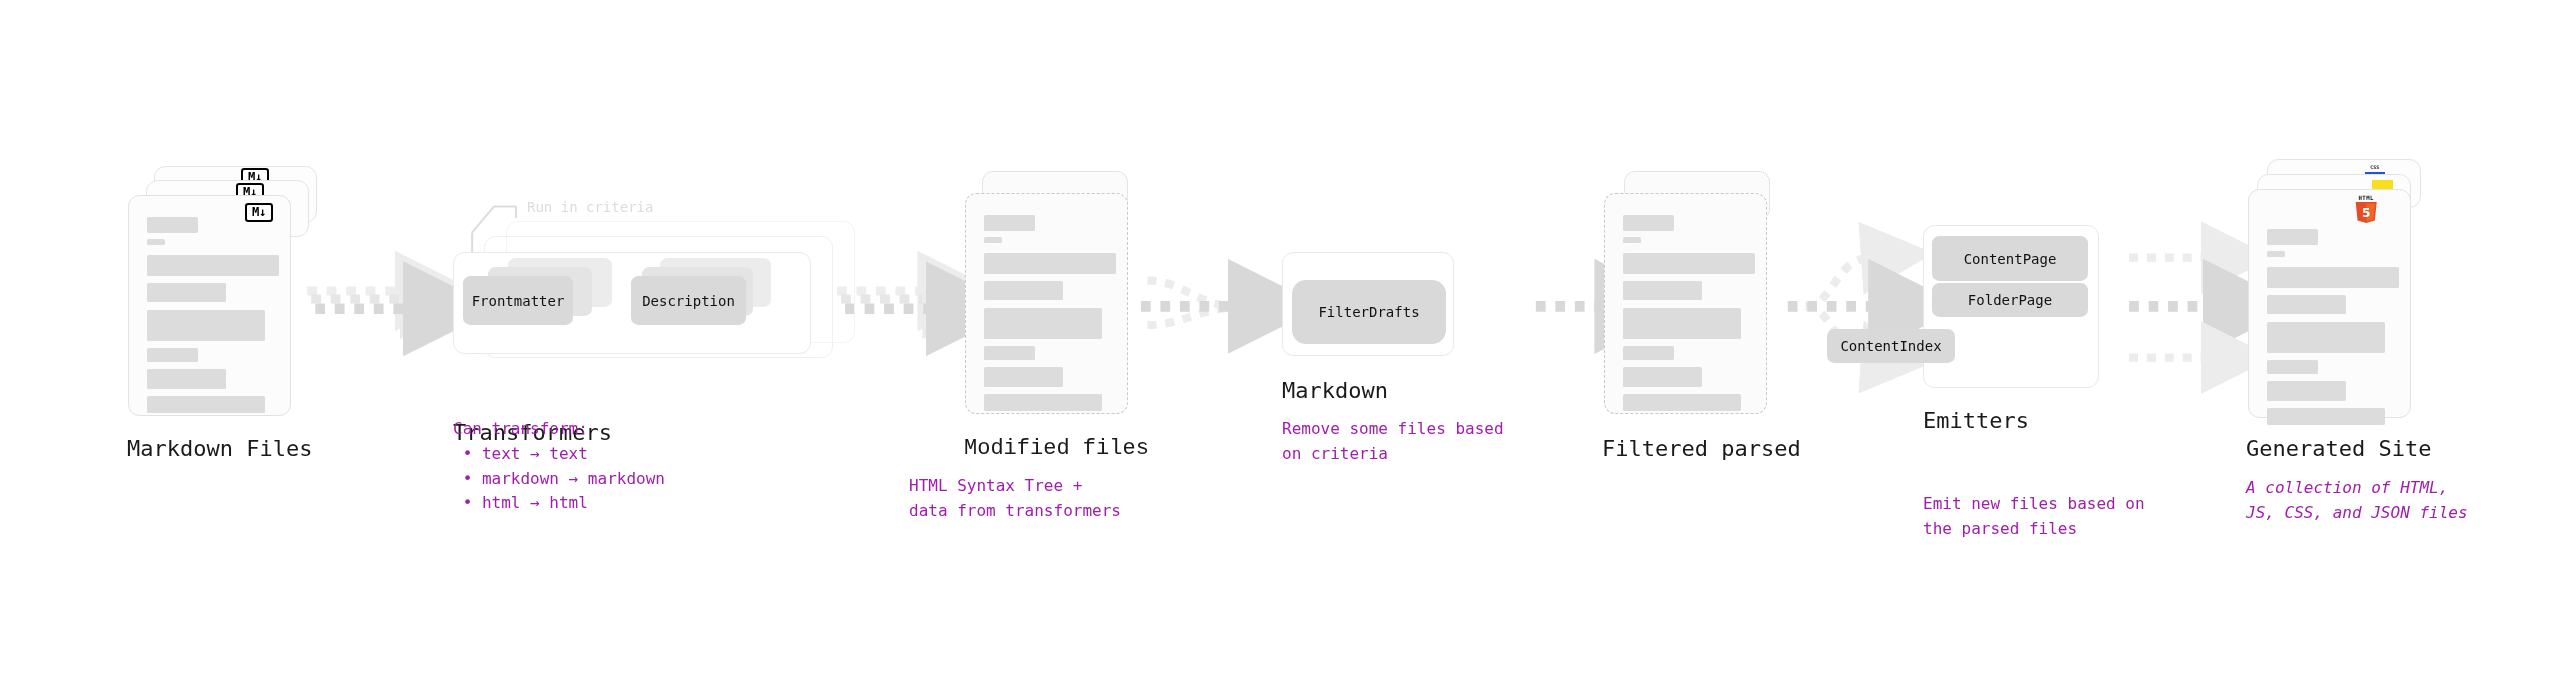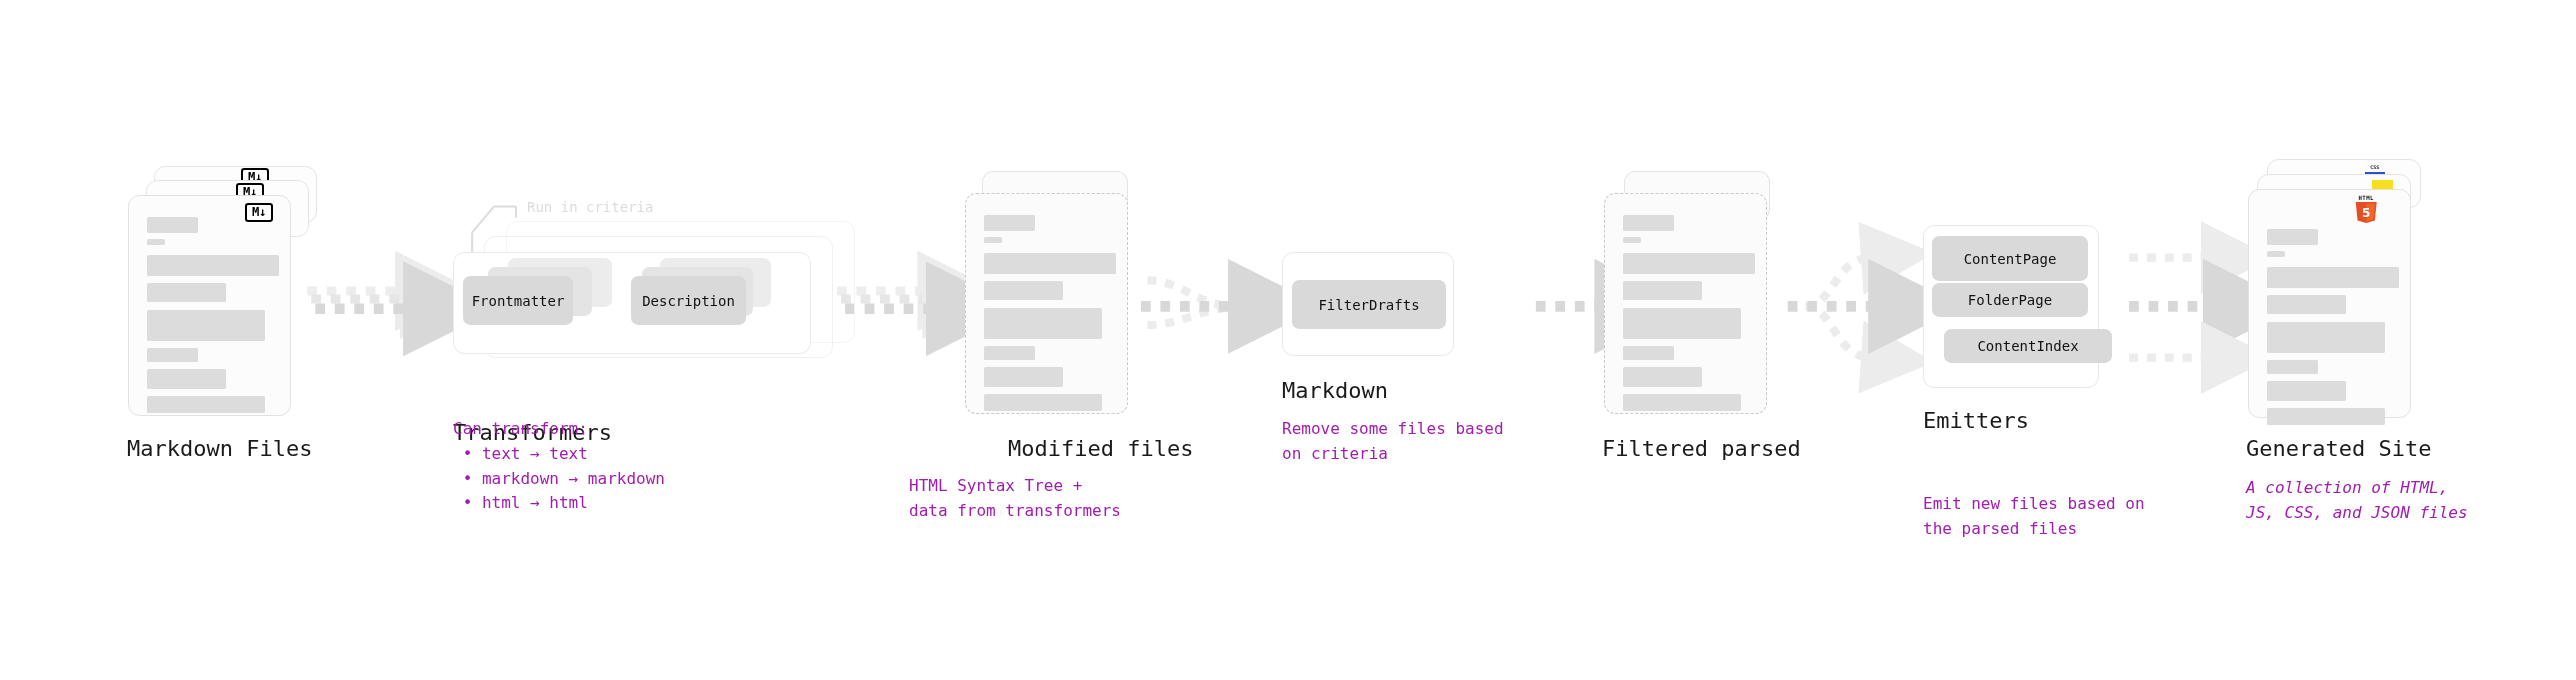--- a/index.html
+++ b/index.html
@@ -216,28 +216,28 @@
         <div class="sk" style="width:51px;height:16.3px;margin-bottom:5.7px;"></div>
         <div class="sk" style="width:18px;height:5.7px;margin-bottom:10.6px;"></div>
         <div class="sk" style="width:132px;height:21px;margin-bottom:6.5px;"></div>
         <div class="sk" style="width:79px;height:19.5px;margin-bottom:7.3px;"></div>
         <div class="sk" style="width:118px;height:31px;margin-bottom:7.3px;"></div>
         <div class="sk" style="width:51px;height:14px;margin-bottom:7.3px;"></div>
         <div class="sk" style="width:79px;height:19.5px;margin-bottom:7.3px;"></div>
         <div class="sk" style="width:118px;height:17px;"></div>
       </div>
     </div>
-    <div class="title" style="left:1008px; top:436px;">Modified files</div>
+    <div class="title" style="left:964px; top:436px;font-family:Liberation Mono, monospace;">Modified files</div>
     <div class="sub" style="left:909px; top:474px;">HTML Syntax Tree +
 data from transformers</div>
   </div>
 
   <div class="stage">
     <div class="panel" style="left:1282px; top:252px; width:172px; height:104px; border-color:#e8e8e8;"></div>
-    <div class="chip" style="left:1292px; top:280px; width:154px; height:49px;">FilterDrafts</div>
+    <div class="chip" style="left:1292px; top:280px; width:154px; height:64px;border-radius:14px;">FilterDrafts</div>
     <div class="title" style="left:1282px; top:378px;">Markdown</div>
     <div class="sub" style="left:1282px; top:417px;">Remove some files based
 on criteria</div>
   </div>
 
   <div class="stage">
     <div class="sheet dotted" style="left:1624px; top:171px; width:146px; height:49px;"></div>
     <div class="doc dashed" style="left:1604px; top:193px; width:163px; height:221px;">
       <div class="doc-inner">
         <div class="sk" style="width:51px;height:16.3px;margin-bottom:5.7px;"></div>
@@ -250,21 +250,21 @@
         <div class="sk" style="width:118px;height:17px;"></div>
       </div>
     </div>
     <div class="title" style="left:1602px; top:436px;">Filtered parsed</div>
   </div>
 
   <div class="stage">
     <div class="panel" style="left:1923px; top:225px; width:176px; height:163px; border-color:#e8e8e8;"></div>
     <div class="chip" style="left:1932px; top:236px; width:156px; height:45px;">ContentPage</div>
     <div class="chip" style="left:1932px; top:283px; width:156px; height:34px;">FolderPage</div>
-    <div class="chip" style="left:1944px; top:329px; width:168px; height:34px;">ContentIndex</div>
+    <div class="chip" style="left:1827px; top:329px; width:128px; height:34px;">ContentIndex</div>
     <div class="title" style="left:1923px; top:408px;">Emitters</div>
     <div class="sub" style="left:1923px; top:445px;margin-top:47px;">Emit new files based on
 the parsed files</div>
   </div>
 
   <div class="stage">
     <div class="sheet" style="left:2267px; top:159px; width:154px; height:49px;"></div>
     <div class="css-badge" style="left:2365px; top:167px;">
       <div class="txt">CSS</div>
       <div class="bar"></div>

